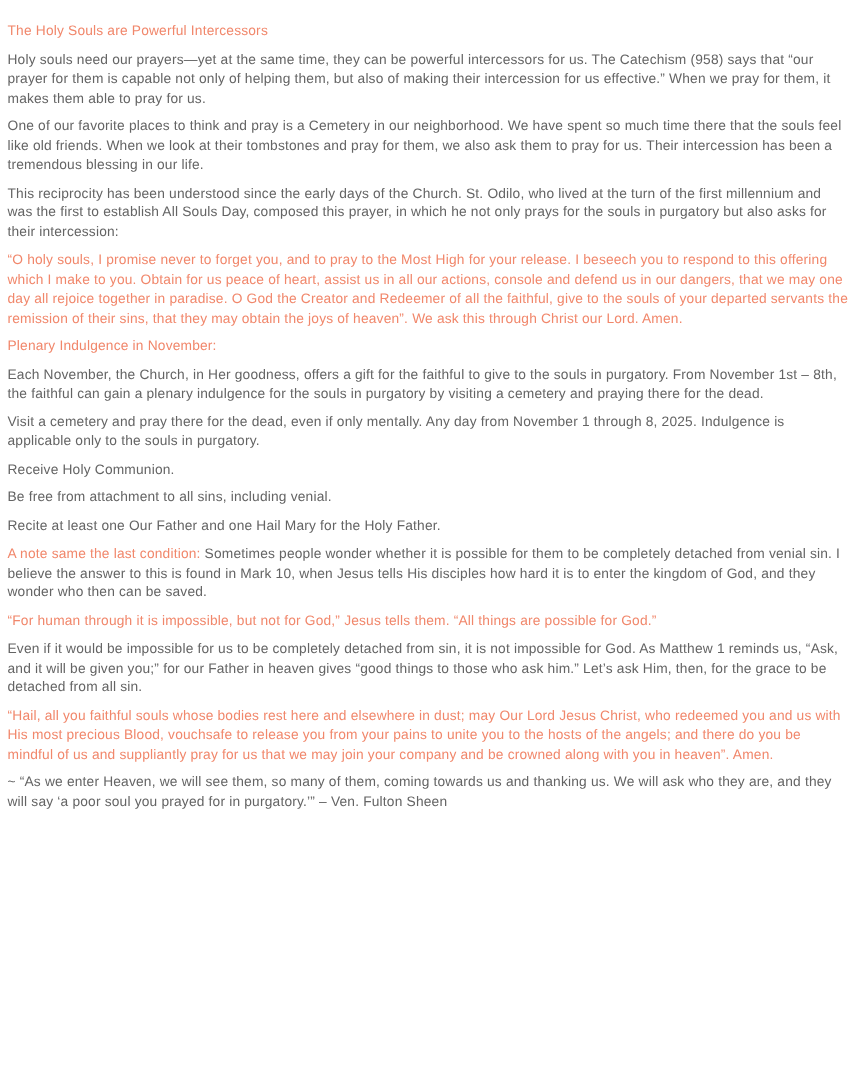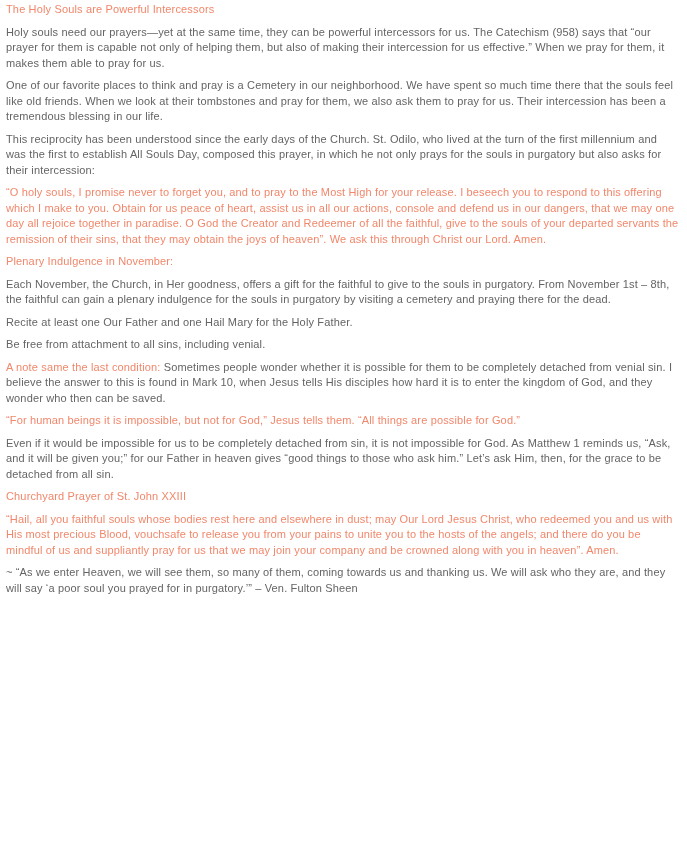--- a/index.html
+++ b/index.html
@@ -11,41 +11,42 @@
     width: 687px;
     height: 857px;
     overflow: hidden;
     font-family: "Liberation Sans", sans-serif;
     font-size: 11px;
     line-height: 15.5px;
     letter-spacing: 0.15px;
     color: #646464;
   }
   .doc {
-    padding: 2px 7px 0 6px;
+    padding: 18px 7px 0 6px;
   }
   .doc p {
     margin: 0 0 7px 0;
   }
   .accent {
     color: #f1876b;
   }
 </style>
 </head>
 <body>
 
 <div class="doc">
   <p class="accent">The Holy Souls are Powerful Intercessors</p>
   <p>Holy souls need our prayers—yet at the same time, they can be powerful intercessors for us. The Catechism (958) says that “our prayer for them is capable not only of helping them, but also of making their intercession for us effective.” When we pray for them, it makes them able to pray for us.</p>
   <p>One of our favorite places to think and pray is a Cemetery in our neighborhood. We have spent so much time there that the souls feel like old friends. When we look at their tombstones and pray for them, we also ask them to pray for us. Their intercession has been a tremendous blessing in our life.</p>
   <p>This reciprocity has been understood since the early days of the Church. St. Odilo, who lived at the turn of the first millennium and was the first to establish All Souls Day, composed this prayer, in which he not only prays for the souls in purgatory but also asks for their intercession:</p>
   <p class="accent">“O holy souls, I promise never to forget you, and to pray to the Most High for your release. I beseech you to respond to this offering which I make to you. Obtain for us peace of heart, assist us in all our actions, console and defend us in our dangers, that we may one day all rejoice together in paradise. O God the Creator and Redeemer of all the faithful, give to the souls of your departed servants the remission of their sins, that they may obtain the joys of heaven”. We ask this through Christ our Lord. Amen.</p>
   <p class="accent">Plenary Indulgence in November:</p>
   <p>Each November, the Church, in Her goodness, offers a gift for the faithful to give to the souls in purgatory. From November 1st – 8th, the faithful can gain a plenary indulgence for the souls in purgatory by visiting a cemetery and praying there for the dead.</p>
+  <p>Visit a cemetery and pray there for the dead, even if only mentally. Any day from November 1 through 8, 2025. Indulgence is applicable only to the souls in purgatory.</p>
+  <p>Receive Holy Communion.</p>
+  <p>Be free from attachment to all sins, including venial.</p>
   <p>Recite at least one Our Father and one Hail Mary for the Holy Father.</p>
-  <p>Be free from attachment to all sins, including venial.</p>
   <p><span class="accent">A note same the last condition:</span> <span>Sometimes people wonder whether it is possible for them to be completely detached from venial sin. I believe the answer to this is found in Mark 10, when Jesus tells His disciples how hard it is to enter the kingdom of God, and they wonder who then can be saved.</span></p>
-  <p class="accent">“For human beings it is impossible, but not for God,” Jesus tells them. “All things are possible for God.”</p>
+  <p class="accent">“For human through it is impossible, but not for God,” Jesus tells them. “All things are possible for God.”</p>
   <p>Even if it would be impossible for us to be completely detached from sin, it is not impossible for God. As Matthew 1 reminds us, “Ask, and it will be given you;” for our Father in heaven gives “good things to those who ask him.” Let’s ask Him, then, for the grace to be detached from all sin.</p>
-  <p class="accent">Churchyard Prayer of St. John XXIII</p>
   <p class="accent">“Hail, all you faithful souls whose bodies rest here and elsewhere in dust; may Our Lord Jesus Christ, who redeemed you and us with His most precious Blood, vouchsafe to release you from your pains to unite you to the hosts of the angels; and there do you be mindful of us and suppliantly pray for us that we may join your company and be crowned along with you in heaven”. Amen.</p>
   <p>~ “As we enter Heaven, we will see them, so many of them, coming towards us and thanking us. We will ask who they are, and they will say ‘a poor soul you prayed for in purgatory.’” – Ven. Fulton Sheen</p>
 </div>
 
 </body></html>

